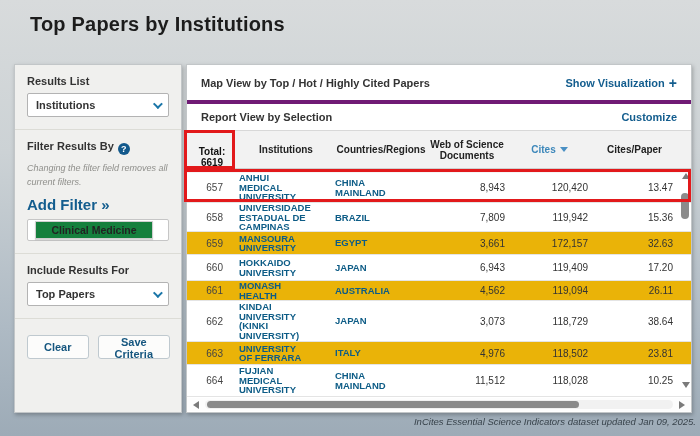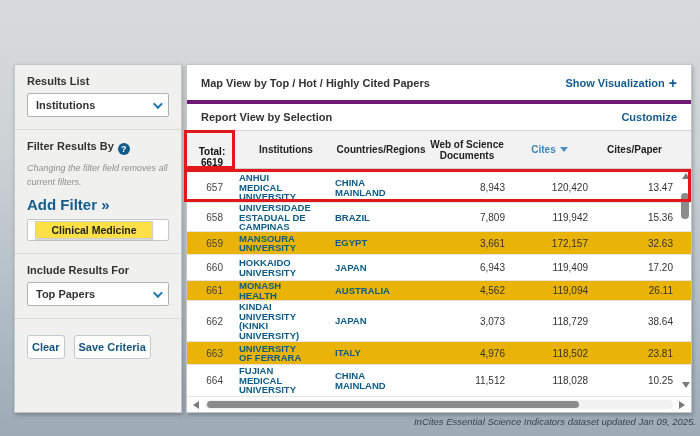--- a/index.html
+++ b/index.html
@@ -17,25 +17,25 @@
     display:flex; align-items:center; justify-content:space-between; padding:0 8px; cursor:pointer;}
   .dropdown .dd-text{ font-size:11px; font-weight:bold; color:#333; }
   .chev{ width:7px; height:7px; border-right:2px solid #1b76a8; border-bottom:2px solid #1b76a8;
     transform:rotate(45deg) translateY(-2px); }
   .help-badge{ display:inline-block; width:12px; height:12px; border-radius:50%; background:#12598c; color:#fff;
     font-size:9px; font-weight:bold; text-align:center; line-height:12px; margin-left:4px; vertical-align:-2px;}
   .filter-note{ margin-top:6px; font-size:9px; font-style:italic; color:#8f8f8b; line-height:14px; }
   .add-filter{ display:inline-block; margin-top:7px; font-size:15px; font-weight:bold; color:#135d8e; text-decoration:none; cursor:pointer;}
   .filter-field{ margin-top:5px; height:22px; background:#fff; border:1px solid #c6c6c6; border-radius:2px;
     display:flex; align-items:center; padding:0 3px;}
-  .filter-tag{ margin-left:4px; height:18px; min-width:118px; background:#fde047; border:1px solid #cfcfcf;
+  .filter-tag{ margin-left:4px; height:18px; min-width:118px; background:#15803d; border:1px solid #cfcfcf;
     box-shadow:0 1px 1px rgba(0,0,0,.15); display:flex; align-items:center; justify-content:center;
     font-size:10.5px; font-weight:bold; color:#222; padding:0 8px;}
   .btn-row{ display:flex; gap:9px; padding:16px 12px; }
-  .btn{ height:24px; background:#fcfcfb; border:1px solid #bfc9cf; border-radius:3px; padding:0 4px;
+  .btn{ height:24px; background:#fcfcfb; border:1px solid #bfc9cf; border-radius:3px; padding:0 16px;
     font-size:11px; font-weight:bold; color:#15567f; cursor:pointer; font-family:"Liberation Sans",sans-serif;}
 
   
   .main{ position:absolute; left:186px; top:64px; width:506px; height:349px; background:#fff;
     border:1px solid #c2c6c8; box-shadow:1px 2px 4px rgba(0,0,0,.25); }
   .bar{ display:flex; align-items:center; justify-content:space-between; padding:0 14px; }
   .bar.map{ height:39px; border-bottom:4px solid #701a75; }
   .bar.report{ height:27px; border-bottom:1px solid #d8d8d8; }
   .bar-title{ font-size:11px; font-weight:bold; color:#333; }
   .blue-link{ font-size:11px; font-weight:bold; color:#135d8e; text-decoration:none; cursor:pointer; display:flex; align-items:center; gap:4px;}
@@ -81,20 +81,21 @@
   .anno.total-box{ left:-3px; top:65px; width:51px; height:39px; }
   .anno.row-box{ left:-3px; top:104px; width:507px; height:33px; }
 
   .footer-note{ position:absolute; right:4px; top:416px; font-size:9.5px; font-style:italic; color:#38434b; }
 </style>
 </head>
 <body>
 
 <div class="screen">
 
+  <div class="page-title">Top Papers by Institutions</div>
 
   <div class="sidebar">
     <div class="side-section">
       <div class="side-label">Results List</div>
       <div class="dropdown">
         <span class="dd-text">Institutions</span>
         <span class="chev"></span>
       </div>
     </div>
 

